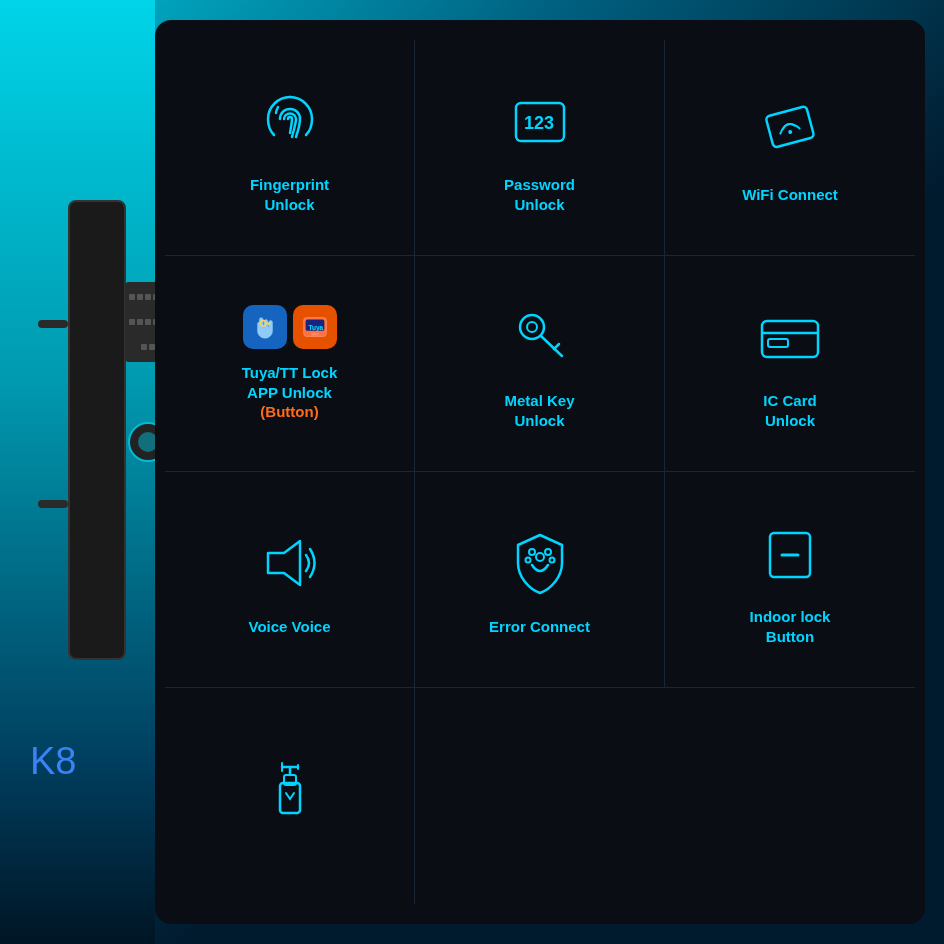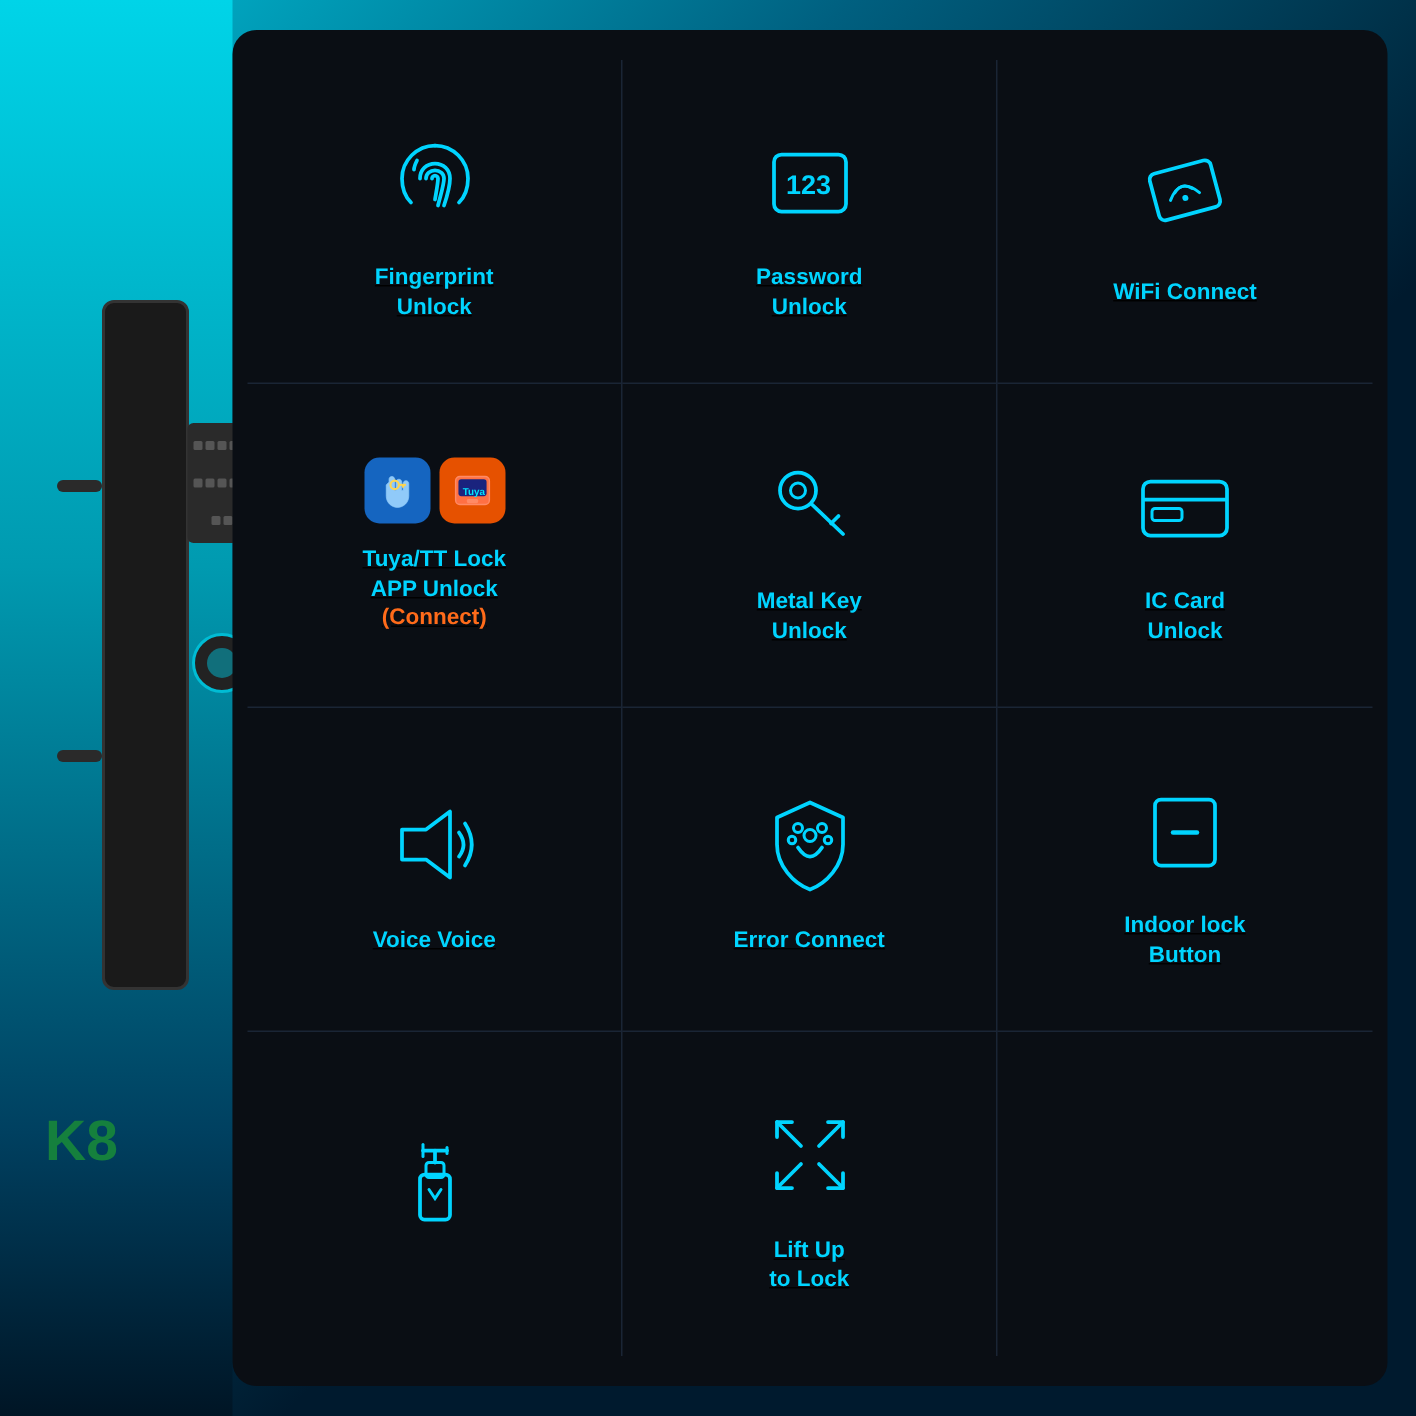--- a/index.html
+++ b/index.html
@@ -32,21 +32,20 @@
     }
 
     .grid-item {
       display: flex;
       flex-direction: column;
       align-items: center;
       justify-content: center;
       padding: 10px;
       border-right: 1px solid #1a2535;
       border-bottom: 1px solid #1a2535;
-      text-decoration: underline;
     }
 
     .grid-item:nth-child(3n) { border-right: none; }
     .grid-item:nth-child(n+10) { border-bottom: none; }
 
     .icon-area {
       width: 80px;
       height: 80px;
       display: flex;
       align-items: center;
@@ -153,23 +152,23 @@
       width: 30px;
       height: 8px;
       background: #2a2a2a;
       border-radius: 4px;
     }
 
     .k8-label {
       position: absolute;
       left: 30px;
       top: 740px;
-      color: #15803d;
+      color: #3b82f6;
       font-size: 38px;
-      font-weight: bold;
+      font-weight: normal;
     }
 
     
     .tuya-icons {
       display: flex;
       gap: 6px;
       align-items: center;
       margin-bottom: 14px;
     }
 
@@ -283,21 +282,21 @@
           <svg viewBox="0 0 32 32" fill="none" xmlns="http://www.w3.org/2000/svg" width="30" height="30">
 
             <rect x="4" y="6" width="24" height="20" rx="3" fill="#ff7043" stroke="#ff8a65" stroke-width="1"></rect>
             <rect x="6" y="8" width="20" height="12" rx="2" fill="#1a237e"></rect>
             <text x="9" y="19" font-size="7" fill="#00e5ff" font-family="Arial" font-weight="bold">Tuya</text>
             <rect x="12" y="22" width="8" height="3" rx="1" fill="#ff8a65"></rect>
           </svg>
         </div>
       </div>
       <div class="item-label">
-        Tuya/TT Lock<br>APP Unlock<br><span class="options">(Connect)</span>
+        Tuya/TT Lock<br>APP Unlock<br><span class="options">(Button)</span>
       </div>
     </div>
 
     <div class="grid-item">
       <div class="icon-area">
         <svg viewBox="0 0 72 72" fill="none" xmlns="http://www.w3.org/2000/svg">
           <circle cx="28" cy="26" r="12" stroke="#00d4ff" stroke-width="2.5" fill="none"></circle>
           <circle cx="28" cy="26" r="5" stroke="#00d4ff" stroke-width="2" fill="none"></circle>
           <line x1="37" y1="35" x2="58" y2="55" stroke="#00d4ff" stroke-width="2.5" stroke-linecap="round"></line>
           <line x1="50" y1="48" x2="55" y2="43" stroke="#00d4ff" stroke-width="2.5" stroke-linecap="round"></line>
@@ -366,35 +365,16 @@
           <line x1="36" y1="14" x2="36" y2="22" stroke="#00d4ff" stroke-width="2.5" stroke-linecap="round"></line>
           <line x1="28" y1="14" x2="44" y2="14" stroke="#00d4ff" stroke-width="2.5" stroke-linecap="round"></line>
           <line x1="28" y1="10" x2="28" y2="18" stroke="#00d4ff" stroke-width="2" stroke-linecap="round"></line>
           <line x1="44" y1="12" x2="44" y2="16" stroke="#00d4ff" stroke-width="2" stroke-linecap="round"></line>
 
           <path d="M32 40 L36 46 L40 40" stroke="#00d4ff" stroke-width="2" stroke-linecap="round" fill="none"></path>
         </svg>
       </div>
     </div>
 
-    <div class="grid-item">
-      <div class="icon-area">
-        <svg viewBox="0 0 72 72" fill="none" xmlns="http://www.w3.org/2000/svg">
-
-          <line x1="14" y1="14" x2="30" y2="30" stroke="#00d4ff" stroke-width="2.5" stroke-linecap="round"></line>
-          <polyline points="14,24 14,14 24,14" stroke="#00d4ff" stroke-width="2.5" stroke-linecap="round" stroke-linejoin="round" fill="none"></polyline>
-
-          <line x1="58" y1="14" x2="42" y2="30" stroke="#00d4ff" stroke-width="2.5" stroke-linecap="round"></line>
-          <polyline points="48,14 58,14 58,24" stroke="#00d4ff" stroke-width="2.5" stroke-linecap="round" stroke-linejoin="round" fill="none"></polyline>
-
-          <line x1="14" y1="58" x2="30" y2="42" stroke="#00d4ff" stroke-width="2.5" stroke-linecap="round"></line>
-          <polyline points="24,58 14,58 14,48" stroke="#00d4ff" stroke-width="2.5" stroke-linecap="round" stroke-linejoin="round" fill="none"></polyline>
-
-          <line x1="58" y1="58" x2="42" y2="42" stroke="#00d4ff" stroke-width="2.5" stroke-linecap="round"></line>
-          <polyline points="58,48 58,58 48,58" stroke="#00d4ff" stroke-width="2.5" stroke-linecap="round" stroke-linejoin="round" fill="none"></polyline>
-        </svg>
-      </div>
-      <div class="item-label">Lift Up<br>to Lock</div>
-    </div>
 
 
   </div>
 </div>
 
 </body></html>

